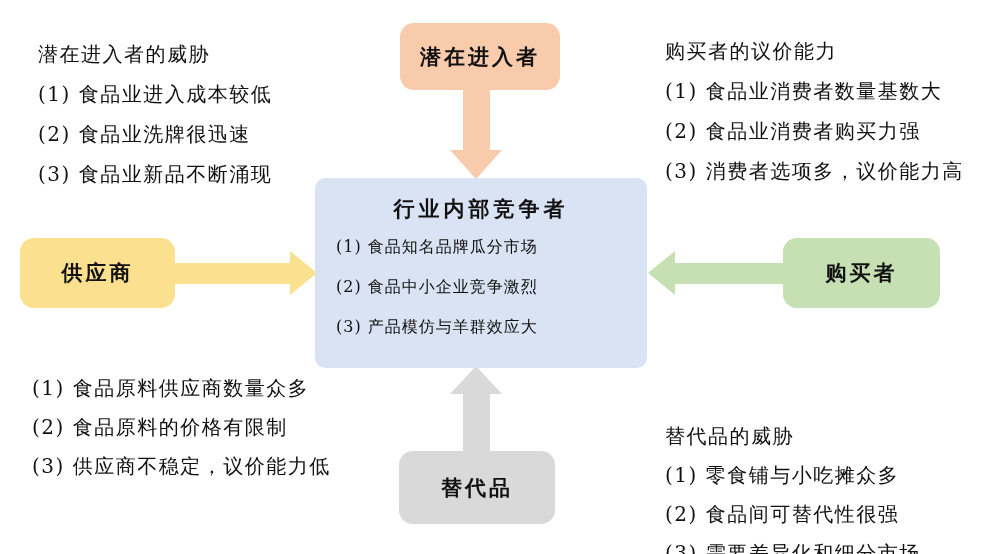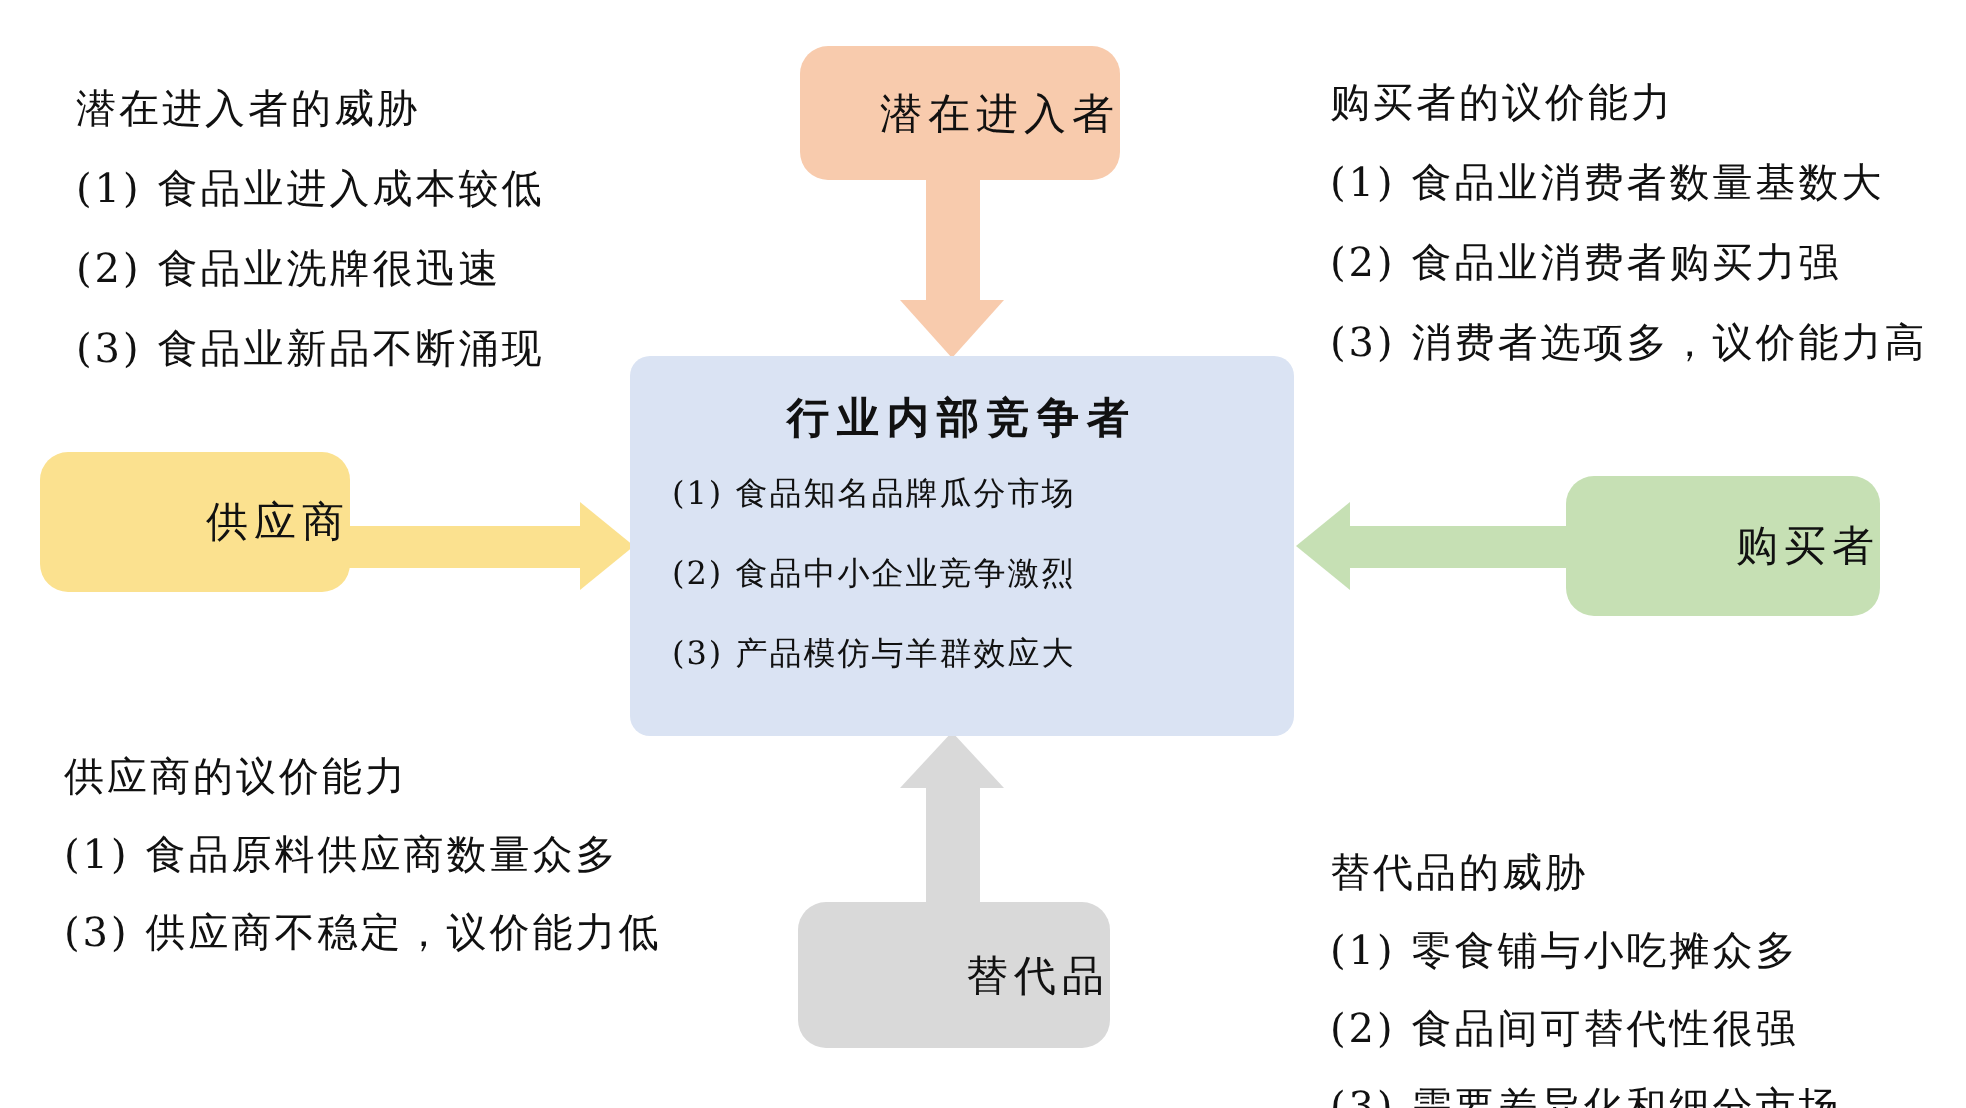--- a/index.html
+++ b/index.html
@@ -15,25 +15,25 @@
   .text-block{position:absolute;font-size:20px;letter-spacing:1.5px;white-space:nowrap;}
   .text-block .line{line-height:40px;}
   .tb-tl{left:38px;top:34px;}
   .tb-tr{left:665px;top:31px;}
   .tb-bl{left:32px;top:369px;}
   .tb-bl .line,.tb-br .line{line-height:39px;}
   .tb-br{left:665px;top:378px;margin-top:39px;}
   
   .node{
     position:absolute;border-radius:14px;
-    display:flex;align-items:center;justify-content:flex-end;
-    font-size:21px;font-weight:normal;letter-spacing:3px;white-space:nowrap;
+    display:flex;align-items:center;justify-content:center;
+    font-size:21px;font-weight:bold;letter-spacing:3px;white-space:nowrap;
   }
   .node-top{left:400px;top:23px;width:160px;height:67px;background:var(--color-potential-entrants,#F8CBAD);}
-  .node-left{left:20px;top:226px;width:155px;height:70px;background:var(--color-suppliers,#FBE18F);}
+  .node-left{left:20px;top:238px;width:155px;height:70px;background:var(--color-suppliers,#FBE18F);}
   .node-right{left:783px;top:238px;width:157px;height:70px;background:var(--color-buyers,#C6E0B4);}
   .node-bottom{left:399px;top:451px;width:156px;height:73px;background:var(--color-substitutes,#D9D9D9);}
   .node-center{
     position:absolute;left:315px;top:178px;width:332px;height:190px;
     background:var(--color-center,#DAE3F3);border-radius:10px;
   }
   .node-center .center-title{
     margin-top:13px;height:36px;line-height:36px;text-align:center;
     font-size:21px;font-weight:bold;letter-spacing:4px;
   }
@@ -69,22 +69,22 @@
   </div>
 
   <div class="text-block tb-tr">
     <div class="line">购买者的议价能力</div>
     <div class="line">(1) 食品业消费者数量基数大</div>
     <div class="line">(2) 食品业消费者购买力强</div>
     <div class="line">(3) 消费者选项多，议价能力高</div>
   </div>
 
   <div class="text-block tb-bl">
-    <div class="line">供应商的议价能力</div>
     <div class="line">(1) 食品原料供应商数量众多</div>
+    <div class="line">(2) 食品原料的价格有限制</div>
     <div class="line">(3) 供应商不稳定，议价能力低</div>
   </div>
 
   <div class="text-block tb-br">
     <div class="line">替代品的威胁</div>
     <div class="line">(1) 零食铺与小吃摊众多</div>
     <div class="line">(2) 食品间可替代性很强</div>
     <div class="line">(3) 需要差异化和细分市场</div>
   </div>
 

